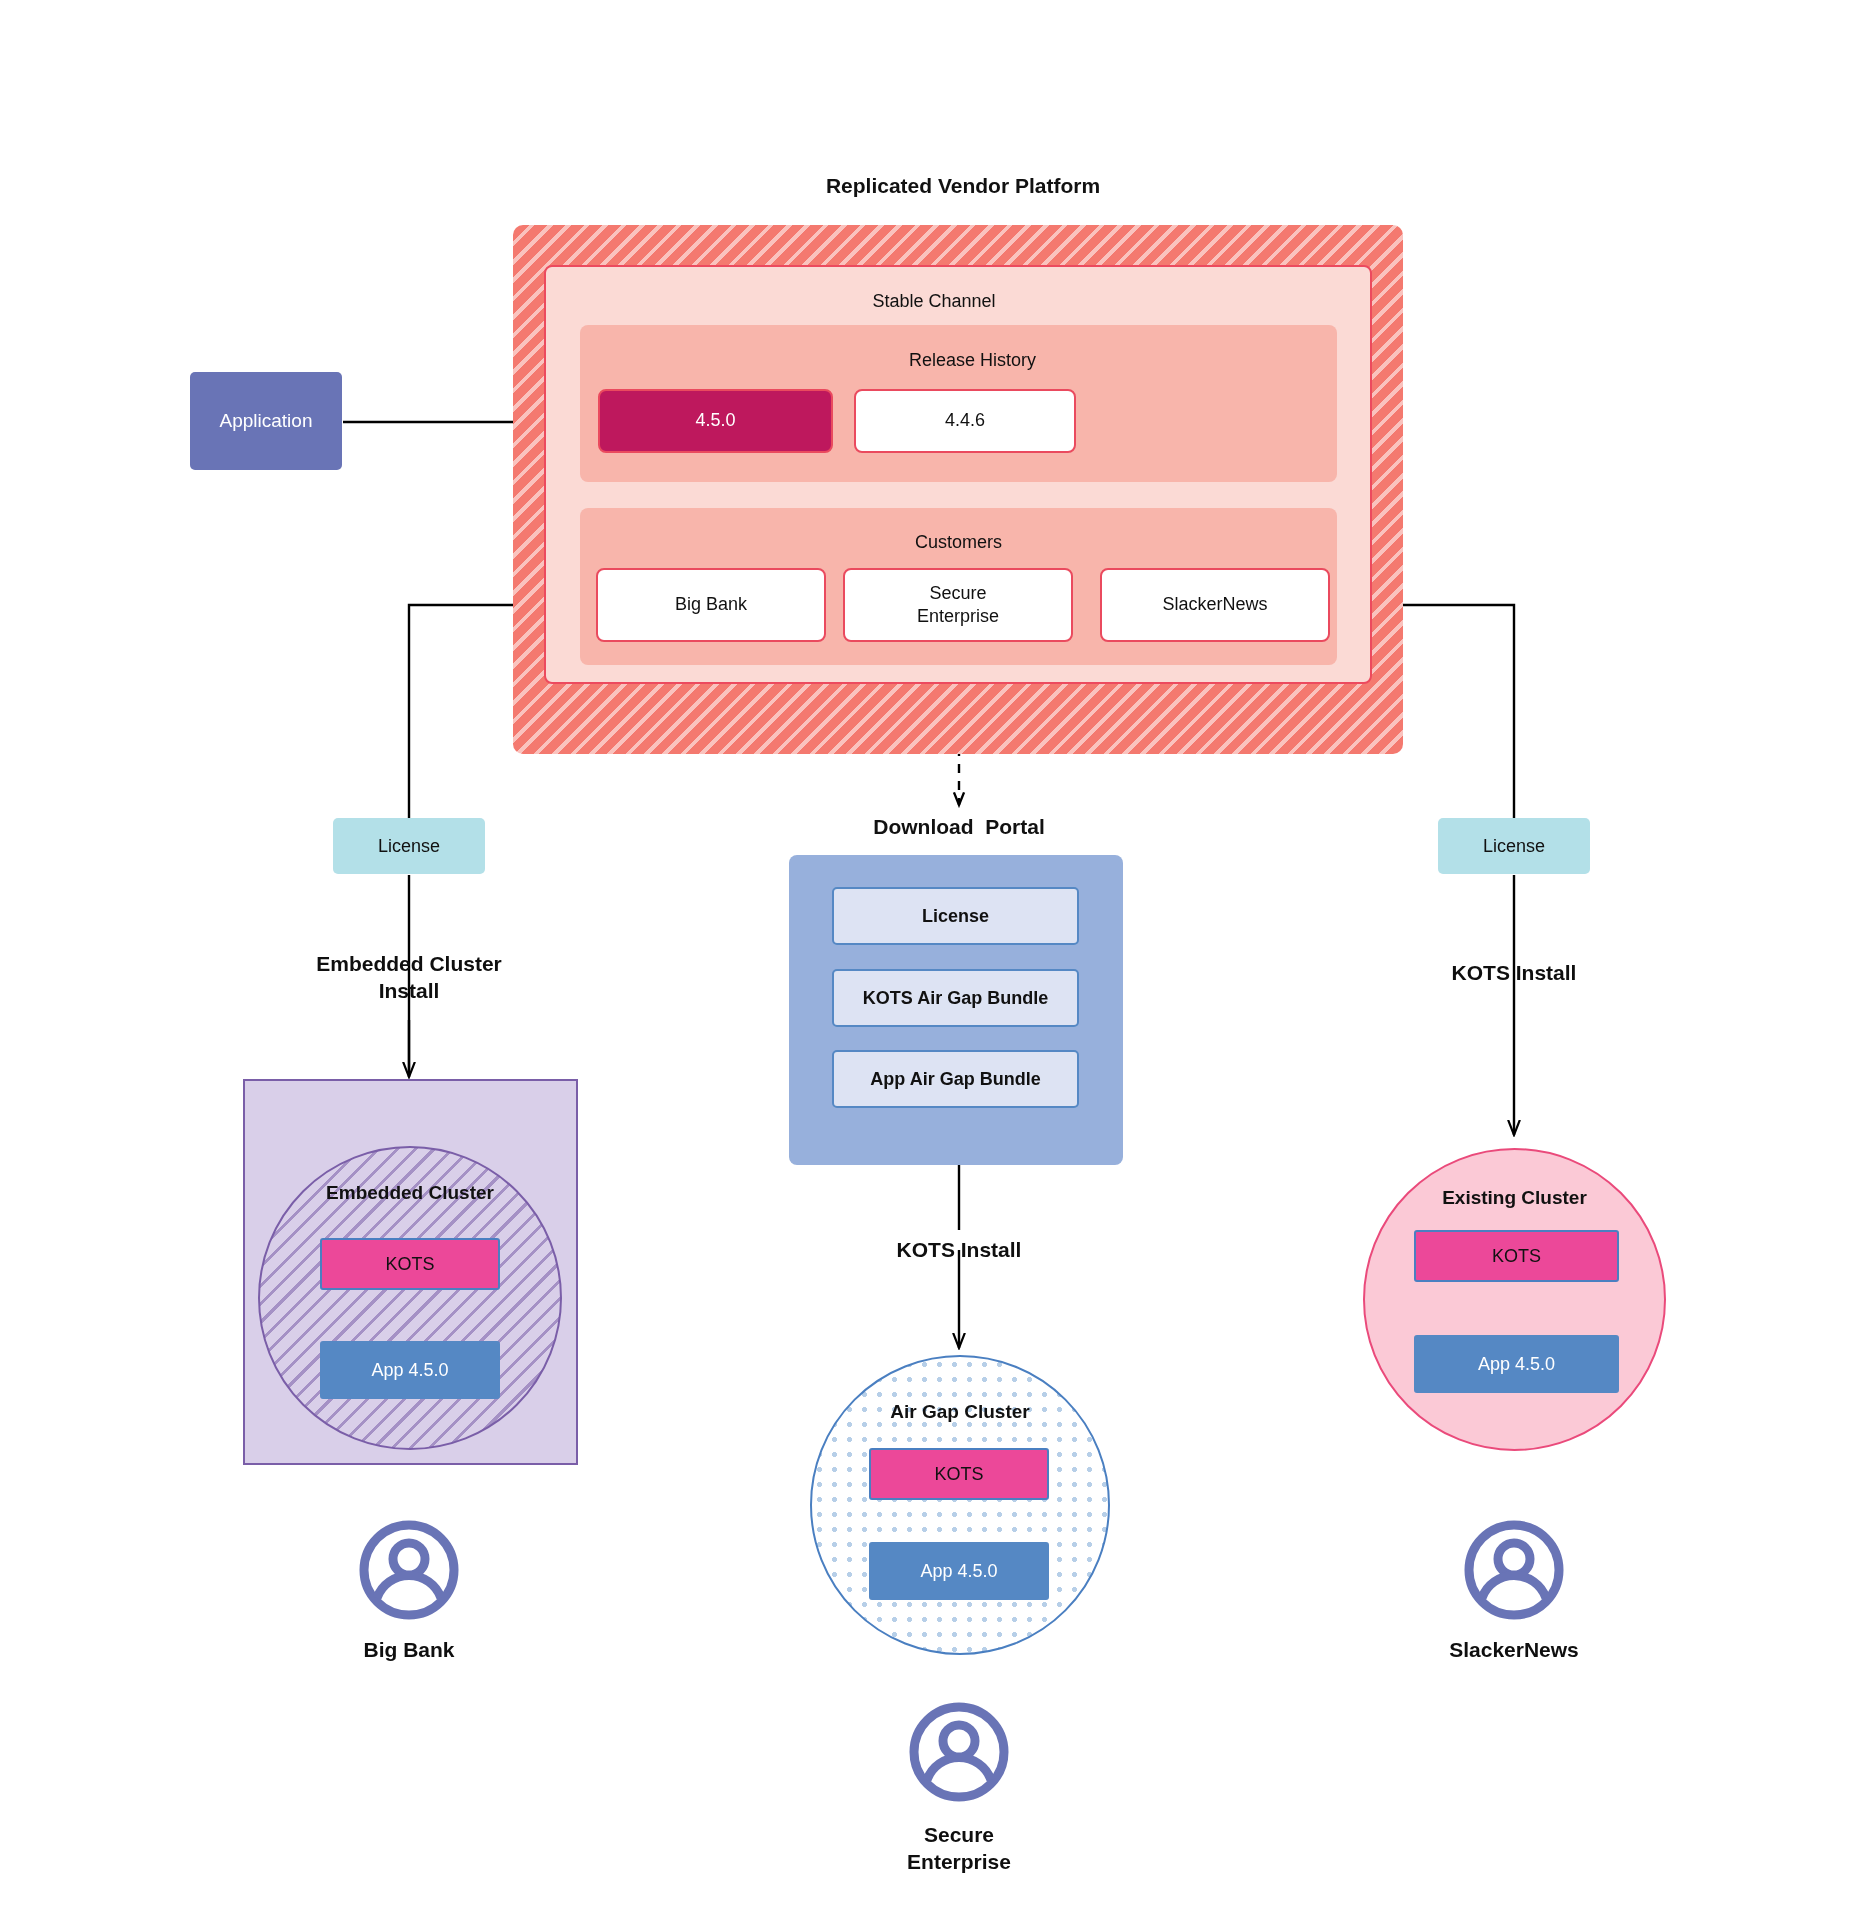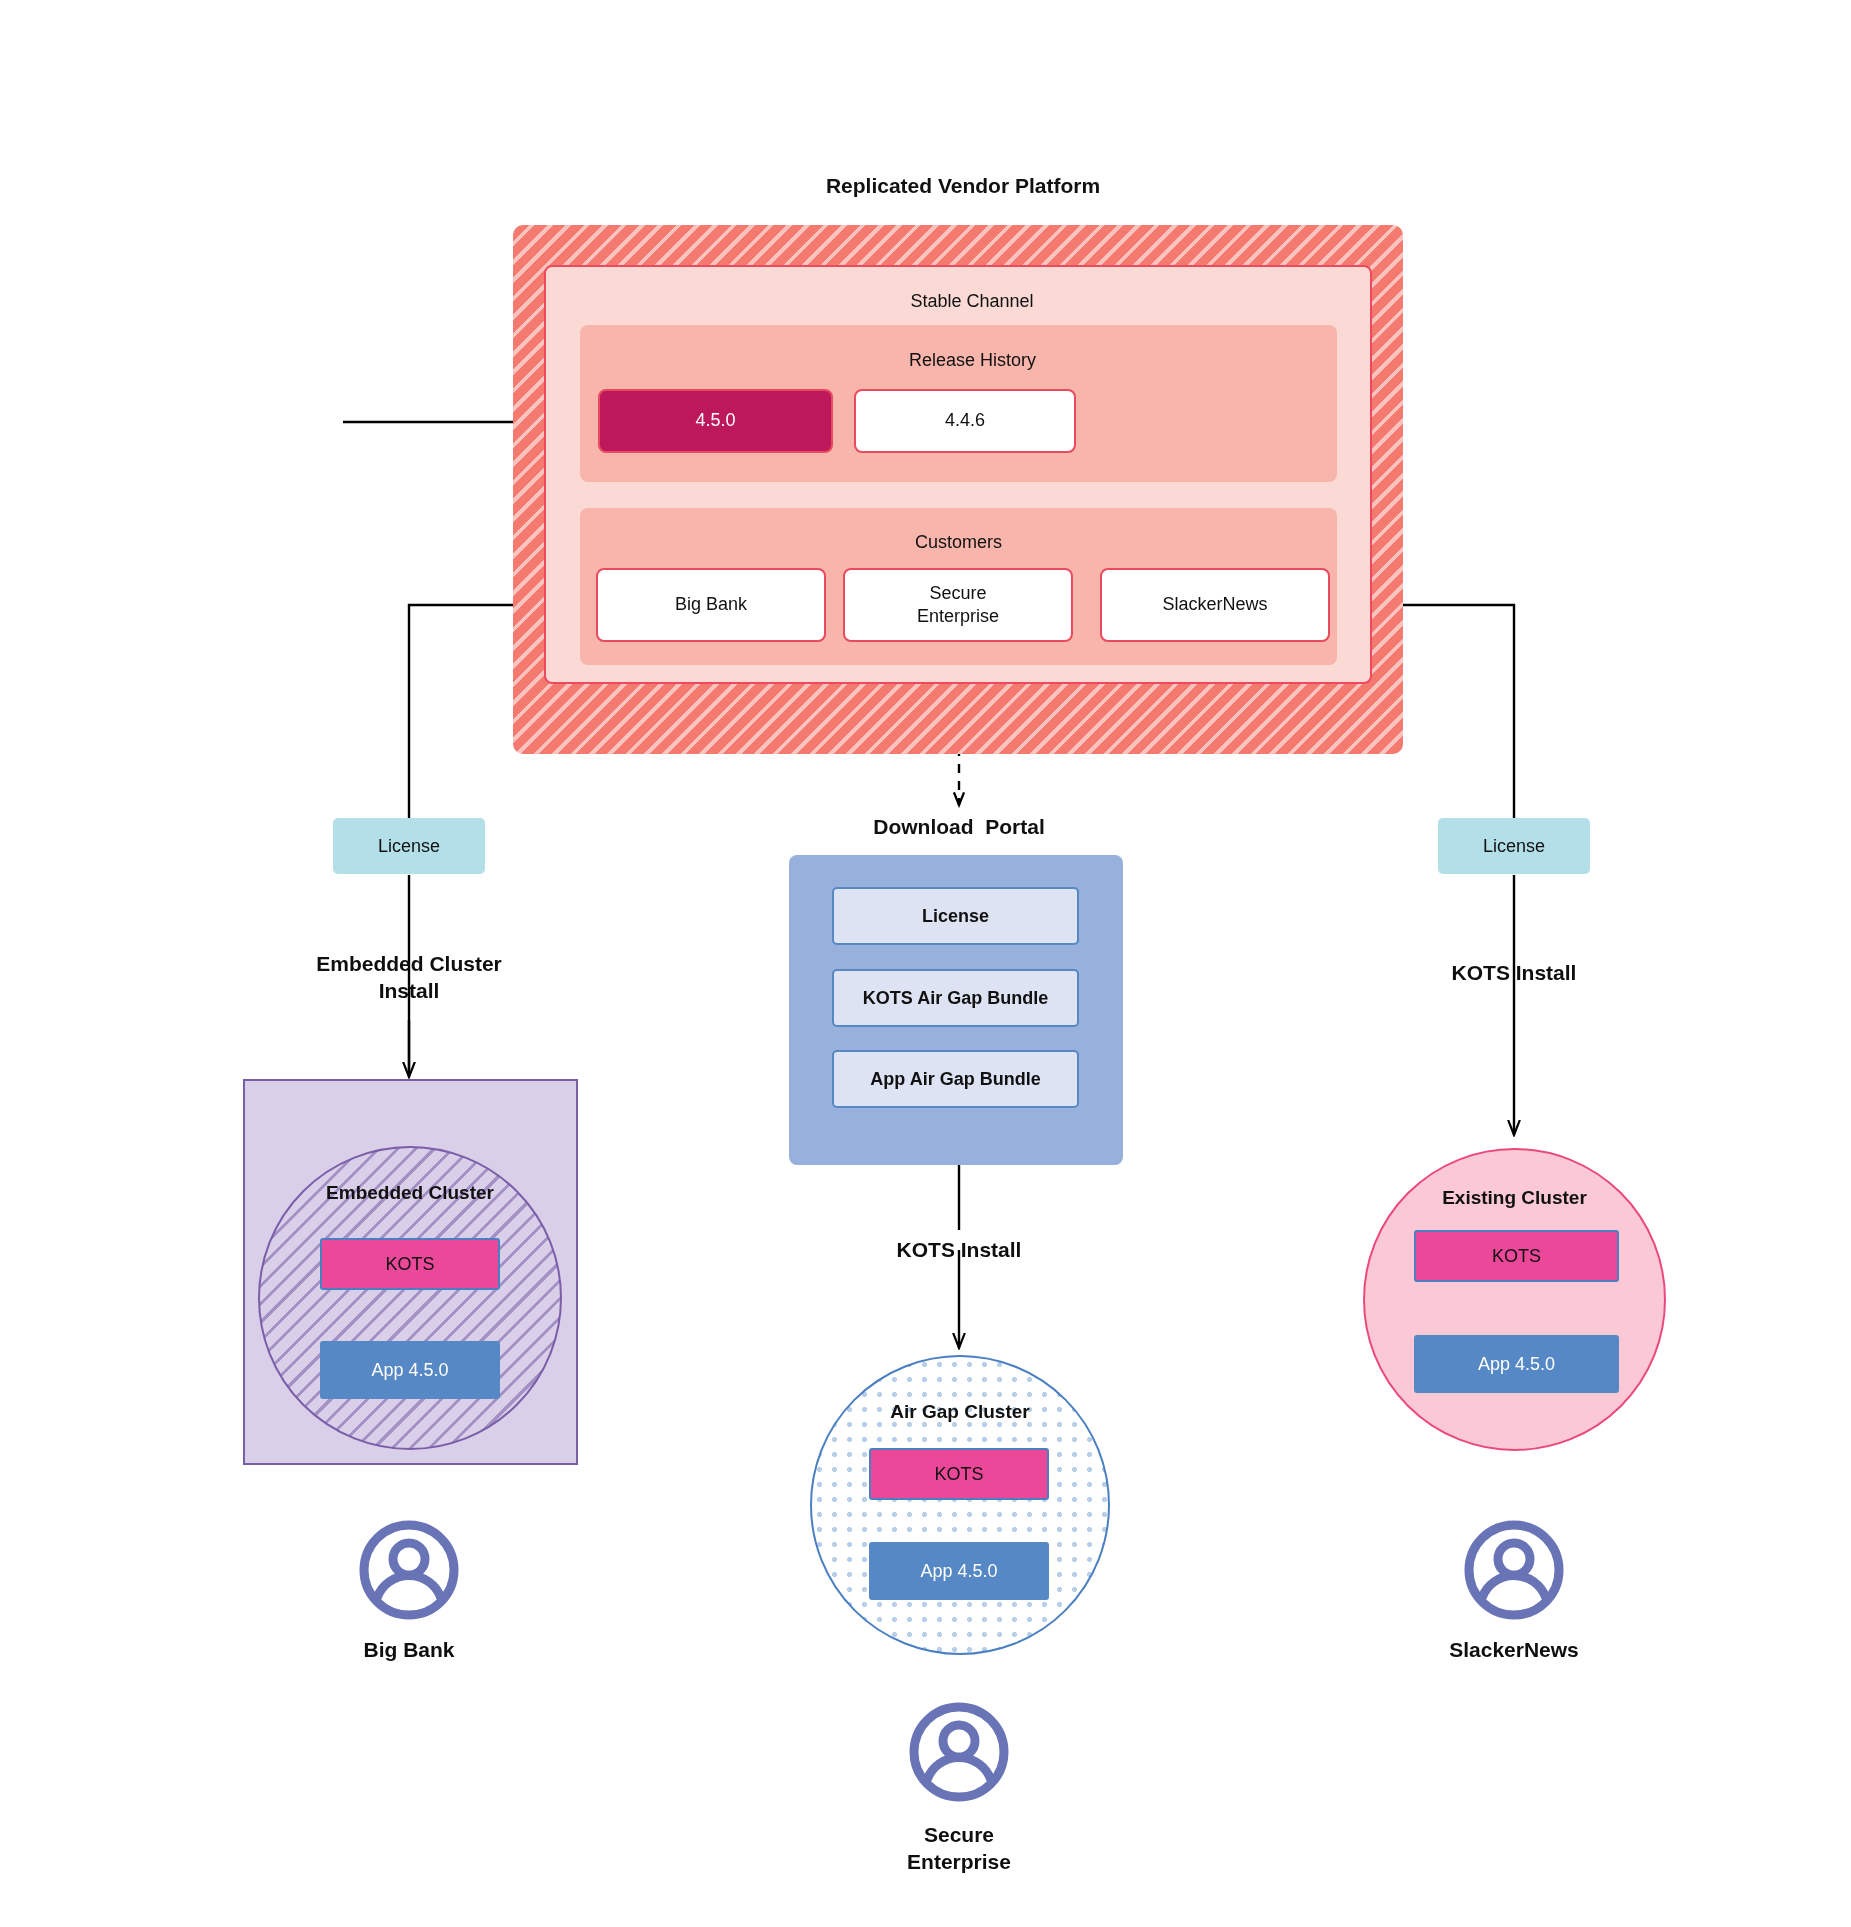--- a/index.html
+++ b/index.html
@@ -169,36 +169,37 @@
     <path d="M 409 1289 L 409 1340" fill="none" stroke="#000" stroke-width="2.6" stroke-dasharray="7 7" marker-end="url(#arrowChev)"></path>
     <path d="M 959 1460 L 959 1512" fill="none" stroke="#000" stroke-width="2.6" stroke-dasharray="7 7" marker-end="url(#arrowChev)"></path>
     <path d="M 1514 1281 L 1514 1333" fill="none" stroke="#000" stroke-width="2.6" stroke-dasharray="7 7" marker-end="url(#arrowChev)"></path>
   </svg>
 
   <div class="abs ctr title-main" style="left:713px;top:172px;width:500px;height:28px;">Replicated Vendor Platform</div>
 
   <div class="abs hatched-red" style="left:513px;top:225px;width:890px;height:529px;"></div>
 
   <div class="abs channel-box" style="left:544px;top:265px;width:828px;height:419px;"></div>
-  <div class="abs ctr lbl-sm" style="left:558px;top:290px;width:828px;height:24px;">Stable Channel</div>
+  <div class="abs ctr lbl-sm" style="left:520px;top:290px;width:828px;height:24px;">Stable Channel</div>
 
   <div class="abs sub-band" style="left:580px;top:325px;width:757px;height:157px;"></div>
   <div class="abs ctr lbl-sm" style="left:580px;top:349px;width:785px;height:24px;">Release History</div>
 
   <div class="abs ctr rel-current lbl-box" style="left:598px;top:389px;width:235px;height:64px;">4.5.0</div>
   <div class="abs ctr rel-old lbl-box" style="left:854px;top:389px;width:222px;height:64px;">4.4.6</div>
 
   <div class="abs sub-band" style="left:580px;top:508px;width:757px;height:157px;"></div>
   <div class="abs ctr lbl-sm" style="left:580px;top:531px;width:757px;height:24px;">Customers</div>
 
   <div class="abs ctr cust-box lbl-box" style="left:596px;top:568px;width:230px;height:74px;">Big Bank</div>
   <div class="abs ctr cust-box lbl-box" style="left:843px;top:568px;width:230px;height:74px;white-space:pre-line;">Secure
 Enterprise</div>
   <div class="abs ctr cust-box lbl-box" style="left:1100px;top:568px;width:230px;height:74px;">SlackerNews</div>
 
+  <div class="abs ctr app-node" style="left:190px;top:372px;width:152px;height:98px;">Application</div>
 
   <div class="abs ctr license-node" style="left:333px;top:818px;width:152px;height:56px;">License</div>
 
   <div class="abs ctr lbl" style="left:274px;top:948px;width:270px;height:60px;white-space:pre-line;">Embedded Cluster
 Install</div>
 
   <div class="abs vm-box" style="left:243px;top:1079px;width:335px;height:386px;"></div>
   <div class="abs ctr lbl-sm" style="left:243px;top:1140px;width:335px;height:24px;margin-top:32px;">Linus VM</div>
 
   <div class="abs hatched-purple" style="left:258px;top:1146px;width:304px;height:304px;"></div>

